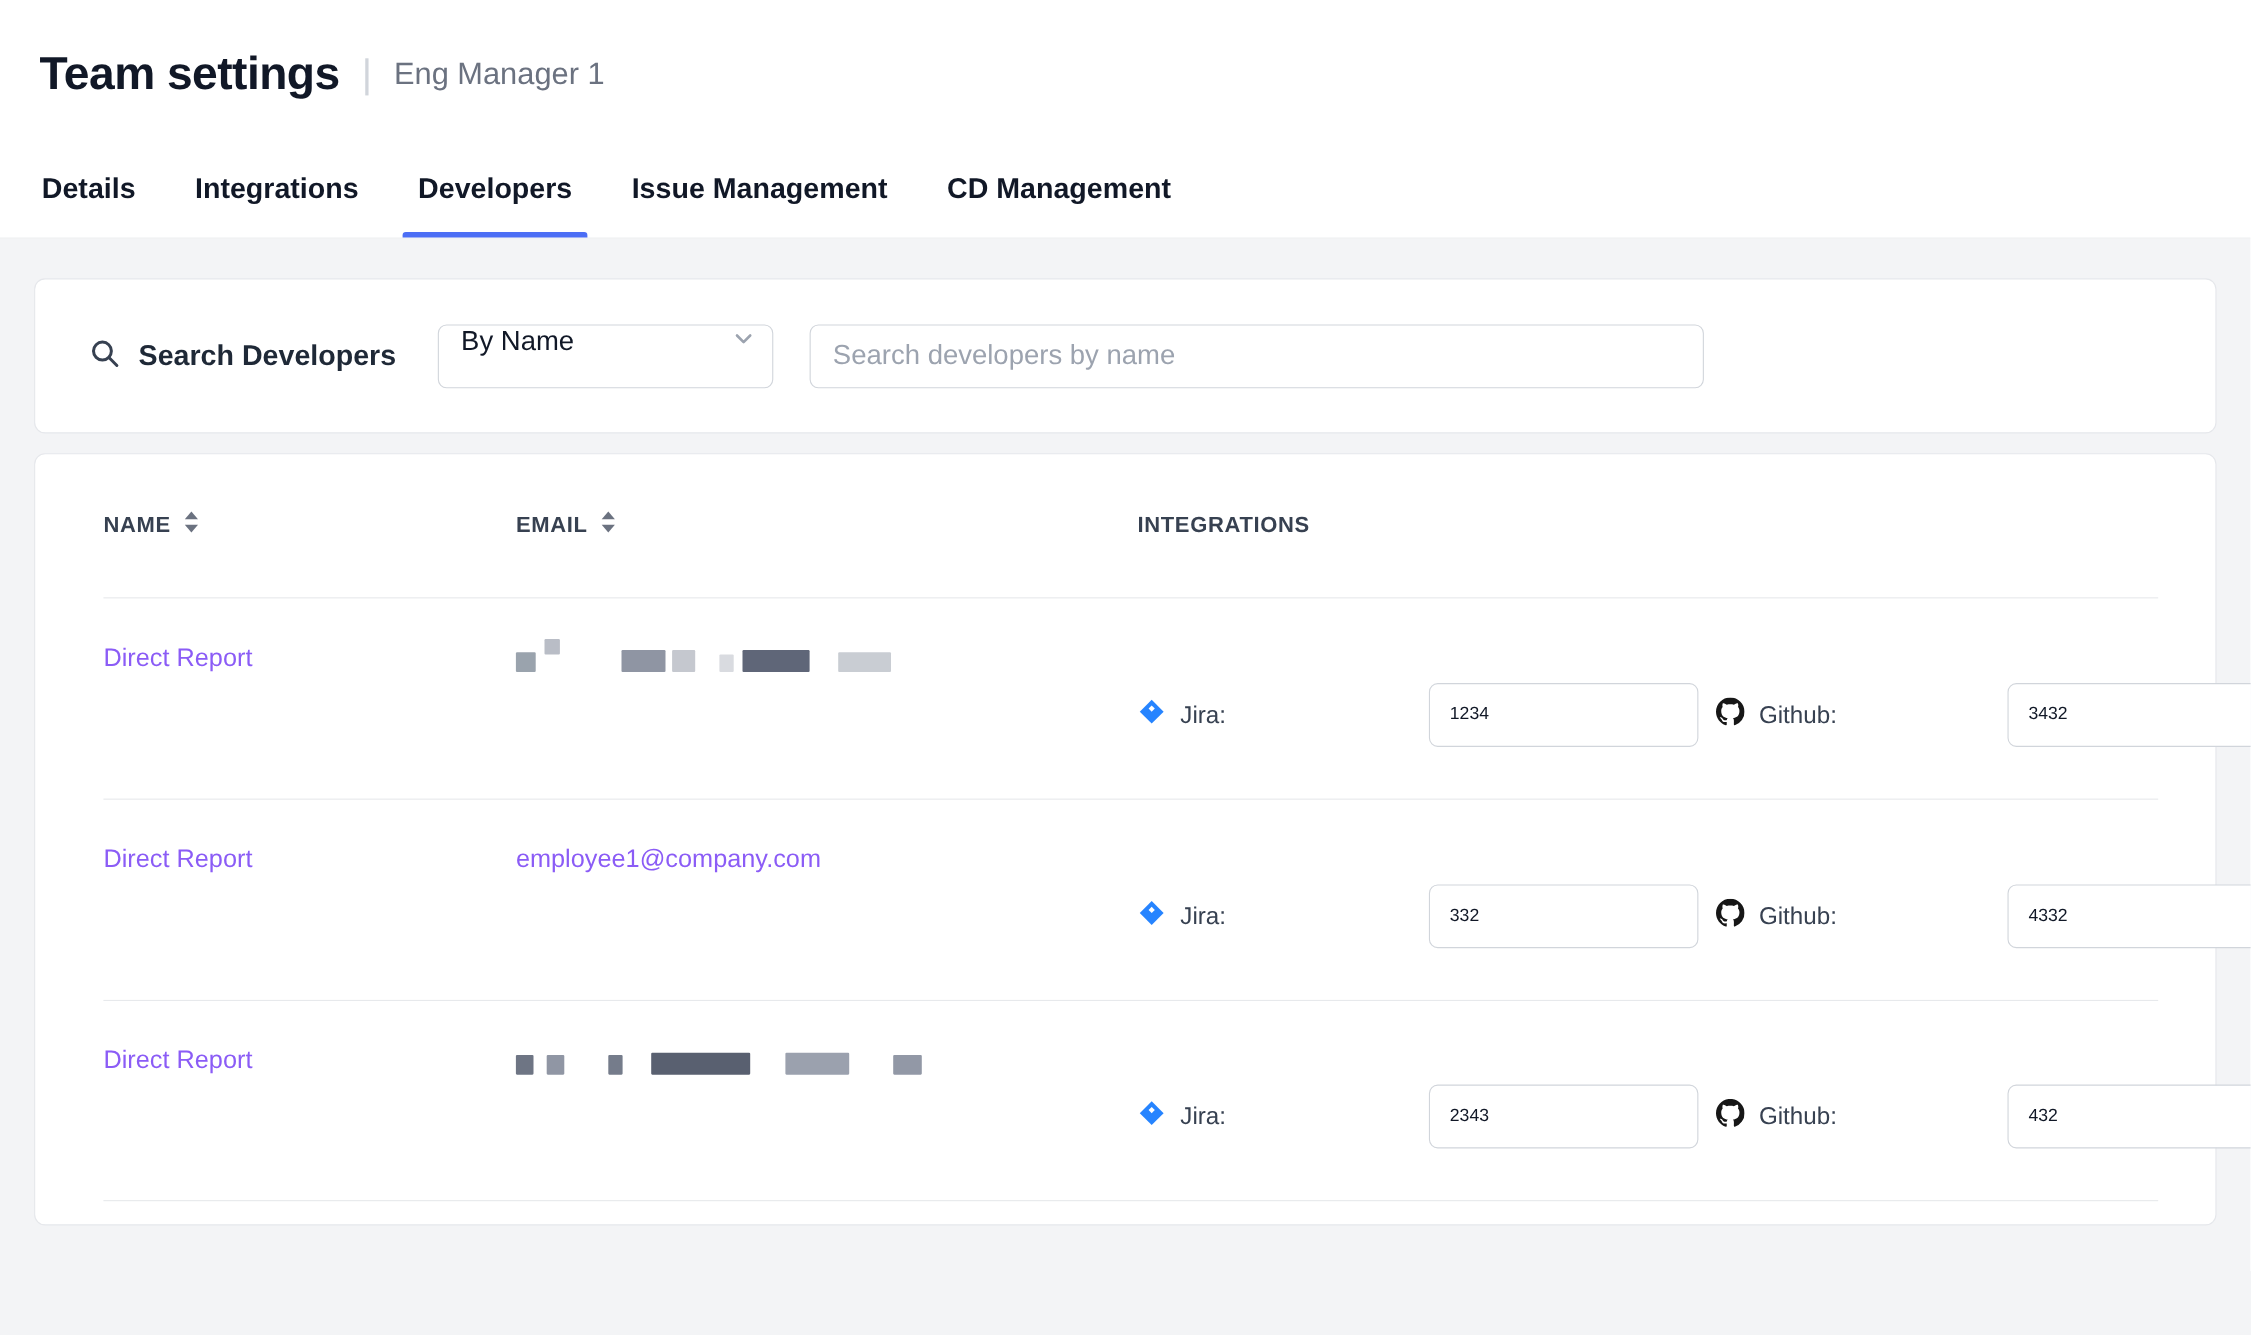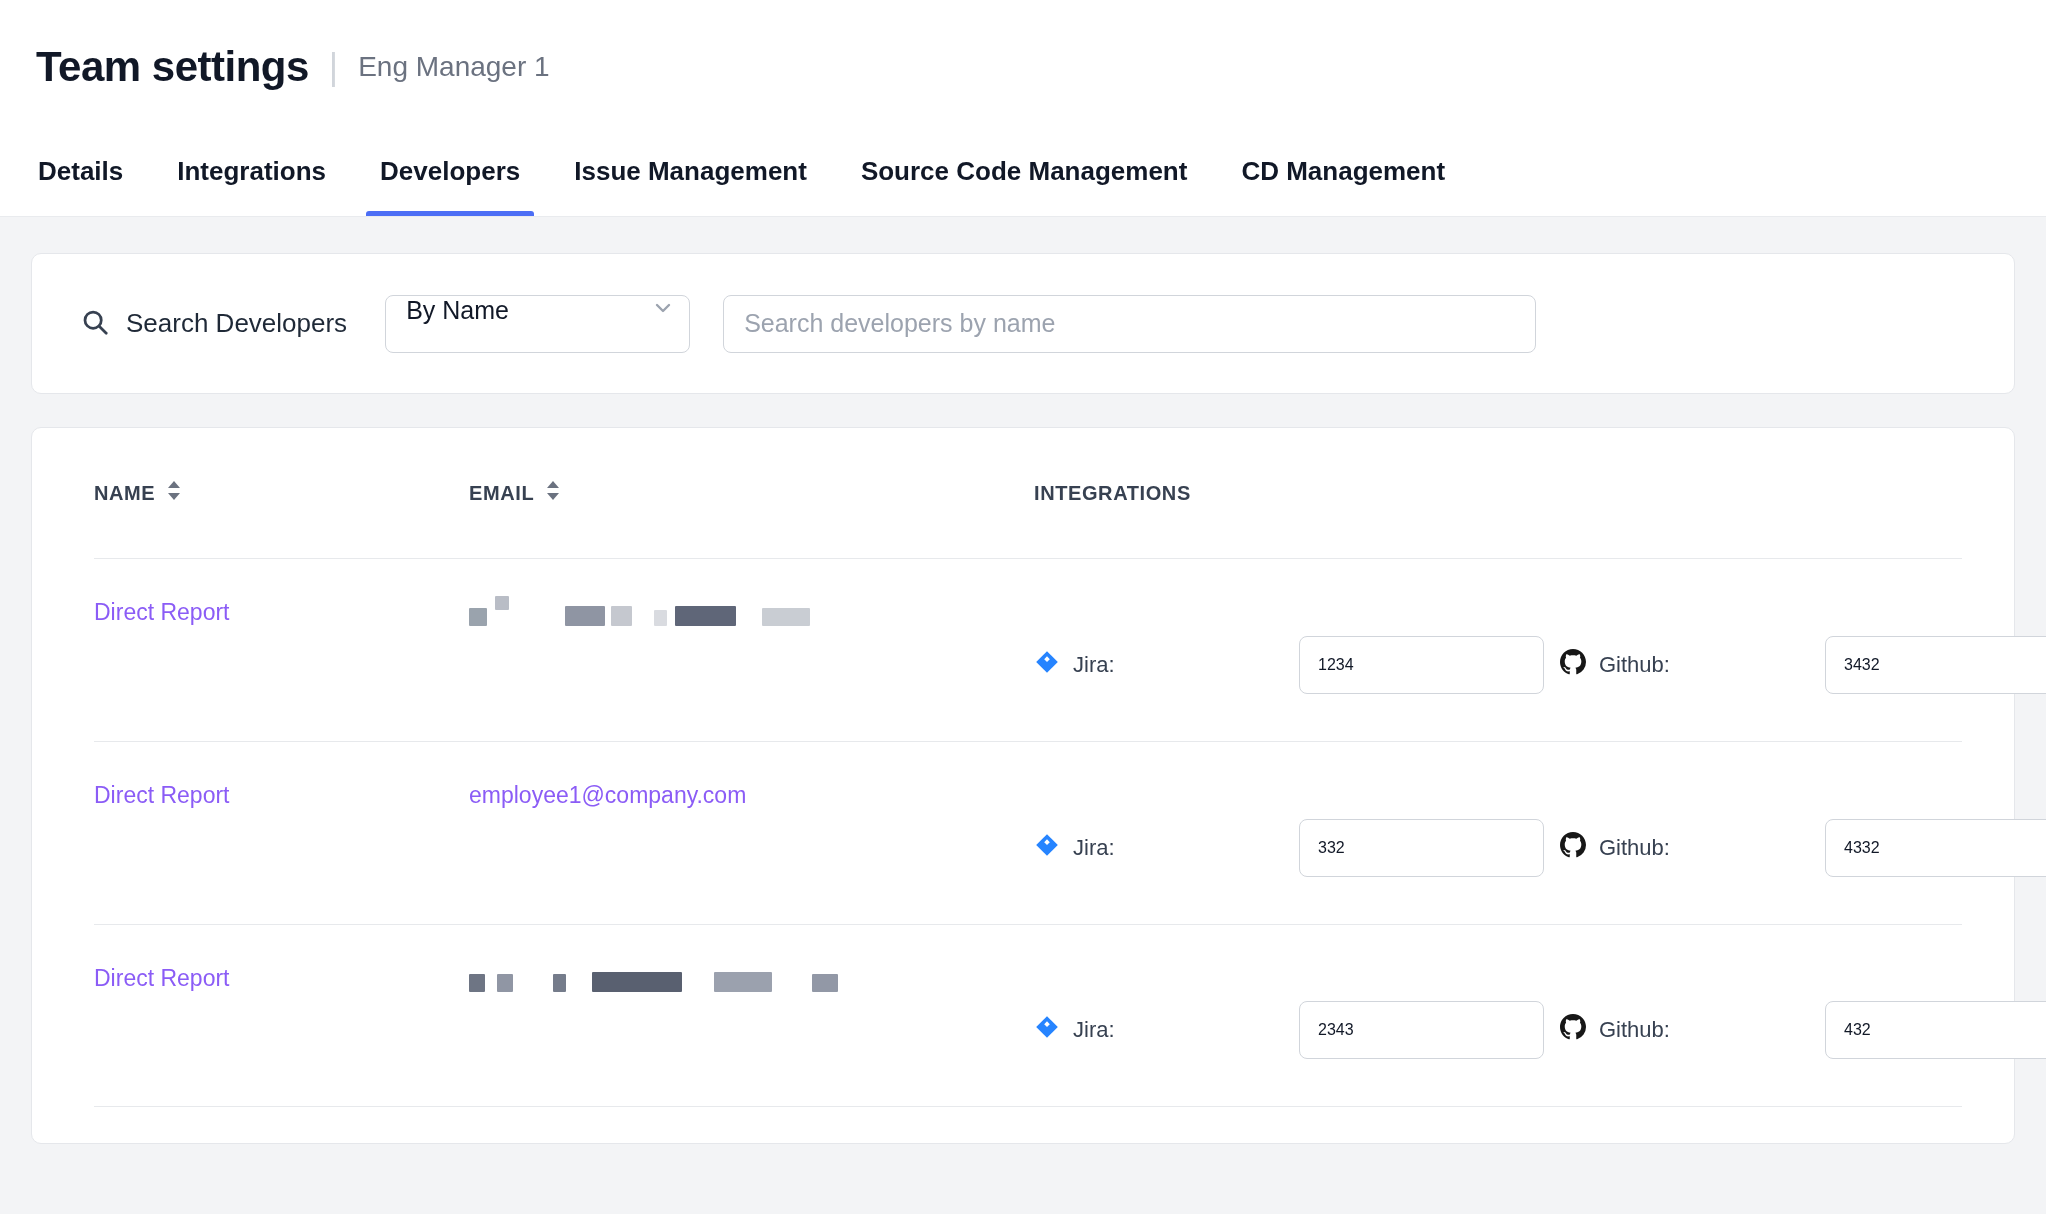--- a/index.html
+++ b/index.html
@@ -60,21 +60,21 @@
     border-radius: 10px;
   }
 
   
   .search-card {
     height: 141px;
     display: flex; align-items: center;
     padding: 0 40px 0 48px;
   }
   .search-icon { flex: 0 0 auto; }
-  .search-label { font-size: 26px; font-weight: normal; color: #1f2937; margin: 0 38px 0 16px; white-space: nowrap; }
+  .search-label { font-size: 26px; font-weight: bold; color: #1f2937; margin: 0 38px 0 16px; white-space: nowrap; }
   .filter-select {
     width: 305px; height: 58px;
     border: 1px solid #d1d5db; border-radius: 8px;
     display: flex; align-items: flex-start; justify-content: space-between;
     padding: 0 14px 0 20px;
     font-size: 25px; color: #111827;
     background: #fff; cursor: pointer;
   }
   .search-input {
     width: 813px; height: 58px;
@@ -82,22 +82,22 @@
     border: 1px solid #d1d5db; border-radius: 8px;
     padding: 0 20px;
     font-size: 25px; color: #111827;
     font-family: inherit;
     outline: none;
   }
   .search-input::placeholder { color: #9ca3af; }
 
   
   .table-card {
-    margin-top: 33px;
-    padding: 0 52px 36px 62px;
+    margin-top: 18px;
+    padding: 0 52px 21px 62px;
   }
   .thead, .trow {
     display: grid;
     grid-template-columns: 375px 565px 1fr;
   }
   .thead { height: 130px; align-items: center; }
   .th {
     display: flex; align-items: center; gap: 12px;
     font-size: 20px; font-weight: bold; color: #374151;
     letter-spacing: 0.6px;
@@ -136,21 +136,20 @@
   <h1 class="page-title">Team settings</h1>
   <span class="title-divider">|</span>
   <span class="team-name">Eng Manager 1</span>
 </header>
 
 <nav class="tabs">
   <button class="tab">Details</button>
   <button class="tab">Integrations</button>
   <button class="tab active">Developers</button>
   <button class="tab">Issue Management</button>
-  <button class="tab">Source Code Management</button>
   <button class="tab">CD Management</button>
 </nav>
 
 <div class="content">
 
   <section class="card search-card">
     <span class="search-icon">
       <svg width="30" height="30" viewBox="0 0 24 24" fill="none" stroke="#374151" stroke-width="2.2" stroke-linecap="round">
         <circle cx="10.5" cy="10.5" r="6.5"></circle>
         <line x1="15.6" y1="15.6" x2="21" y2="21"></line>

